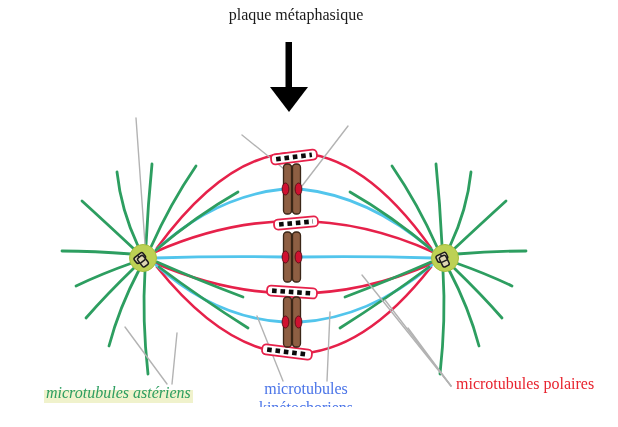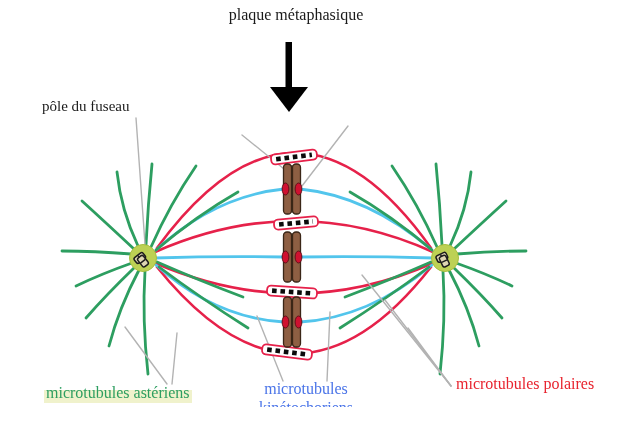--- a/index.html
+++ b/index.html
@@ -18,20 +18,21 @@
     font-size:15px;
     line-height:1.1;
     z-index:5;
   }
   .lbl.title{font-size:16px;}
   .lbl.aster{
     color:var(--text_green);
     font-size:16px;
     background:linear-gradient(to bottom, rgba(0,0,0,0) 30%, var(--highlight) 30%);
     padding:0 2px 1px 2px;
+    font-style:italic;
   }
   .lbl.kmt{
     color:var(--text_blue);
     font-size:16px;
     width:118px;
     text-align:center;
     white-space:normal;
     line-height:1.18;
   }
   .lbl.polar{color:var(--text_red);font-size:16px;}
@@ -183,21 +184,20 @@
     </g>
 
     <g>
       <rect class="arrow" x="285.5" y="42" width="6.5" height="47"></rect>
       <polygon class="arrow" points="270,87 308,87 289,112"></polygon>
     </g>
   </svg>
 
   <div class="lbl title" style="left:296px;top:6px;transform:translateX(-50%);">plaque métaphasique</div>
 
-  <div class="lbl" style="left:42px;top:98px;">pôle du fuseau</div>
 
 
 
   <div class="lbl aster" style="left:44px;top:384px;">microtubules astériens</div>
 
   <div class="lbl polar" style="left:456px;top:375px;">microtubules polaires</div>
 
   <div class="lbl kmt" style="left:247px;top:380px;">microtubules kinétochoriens</div>
 </div>
 

